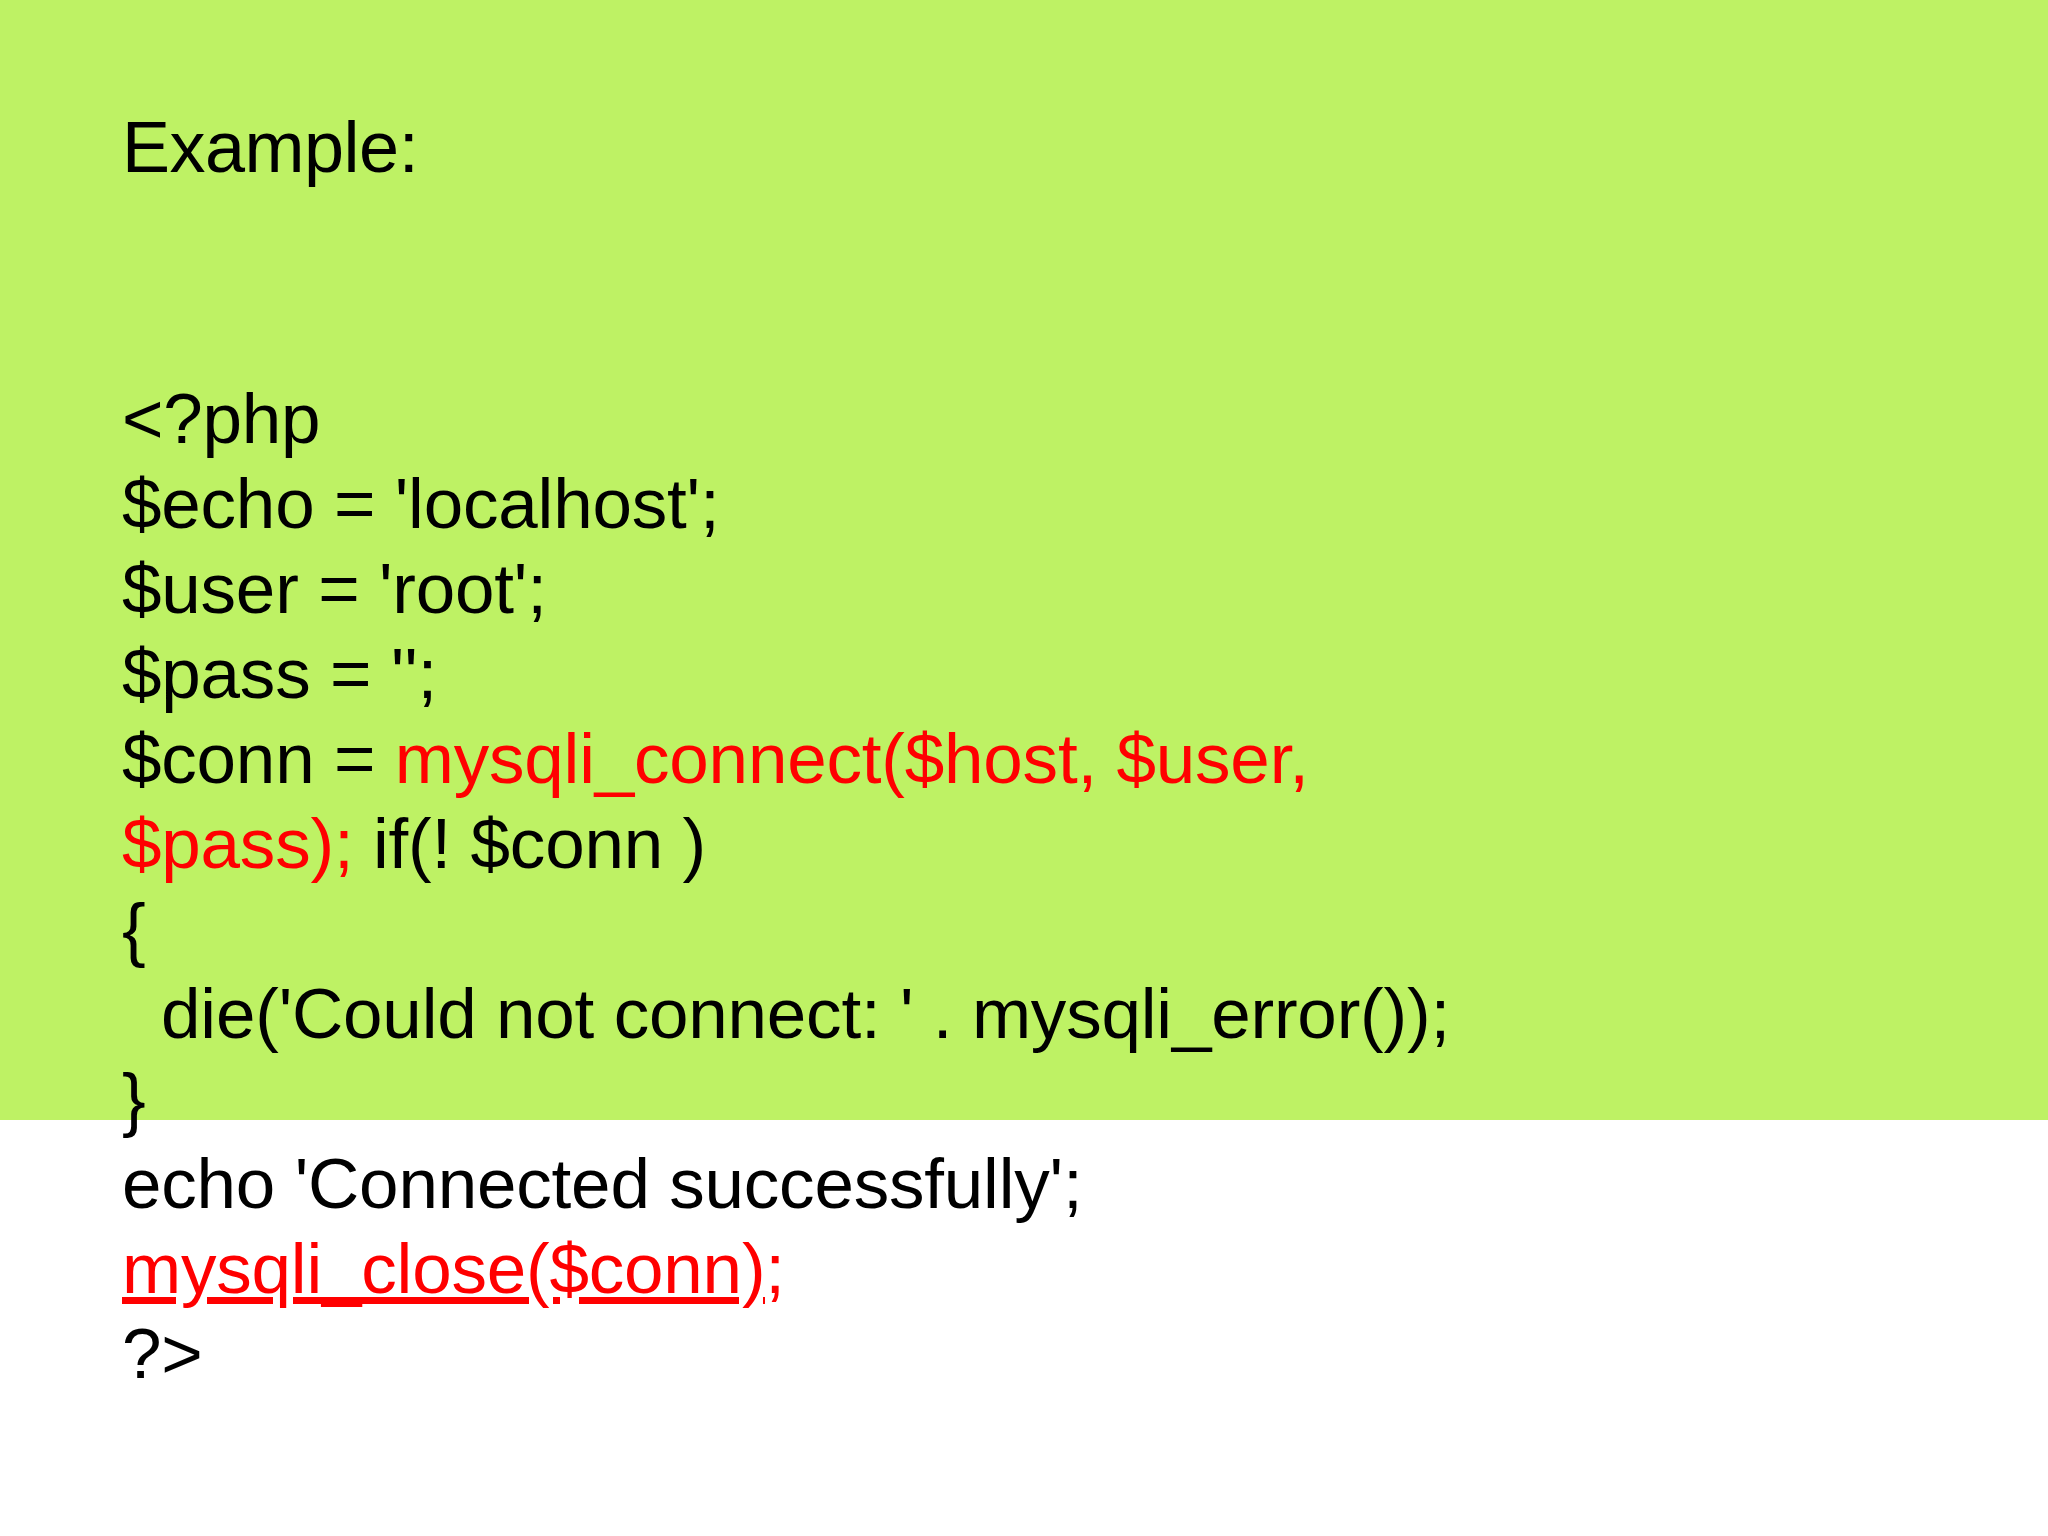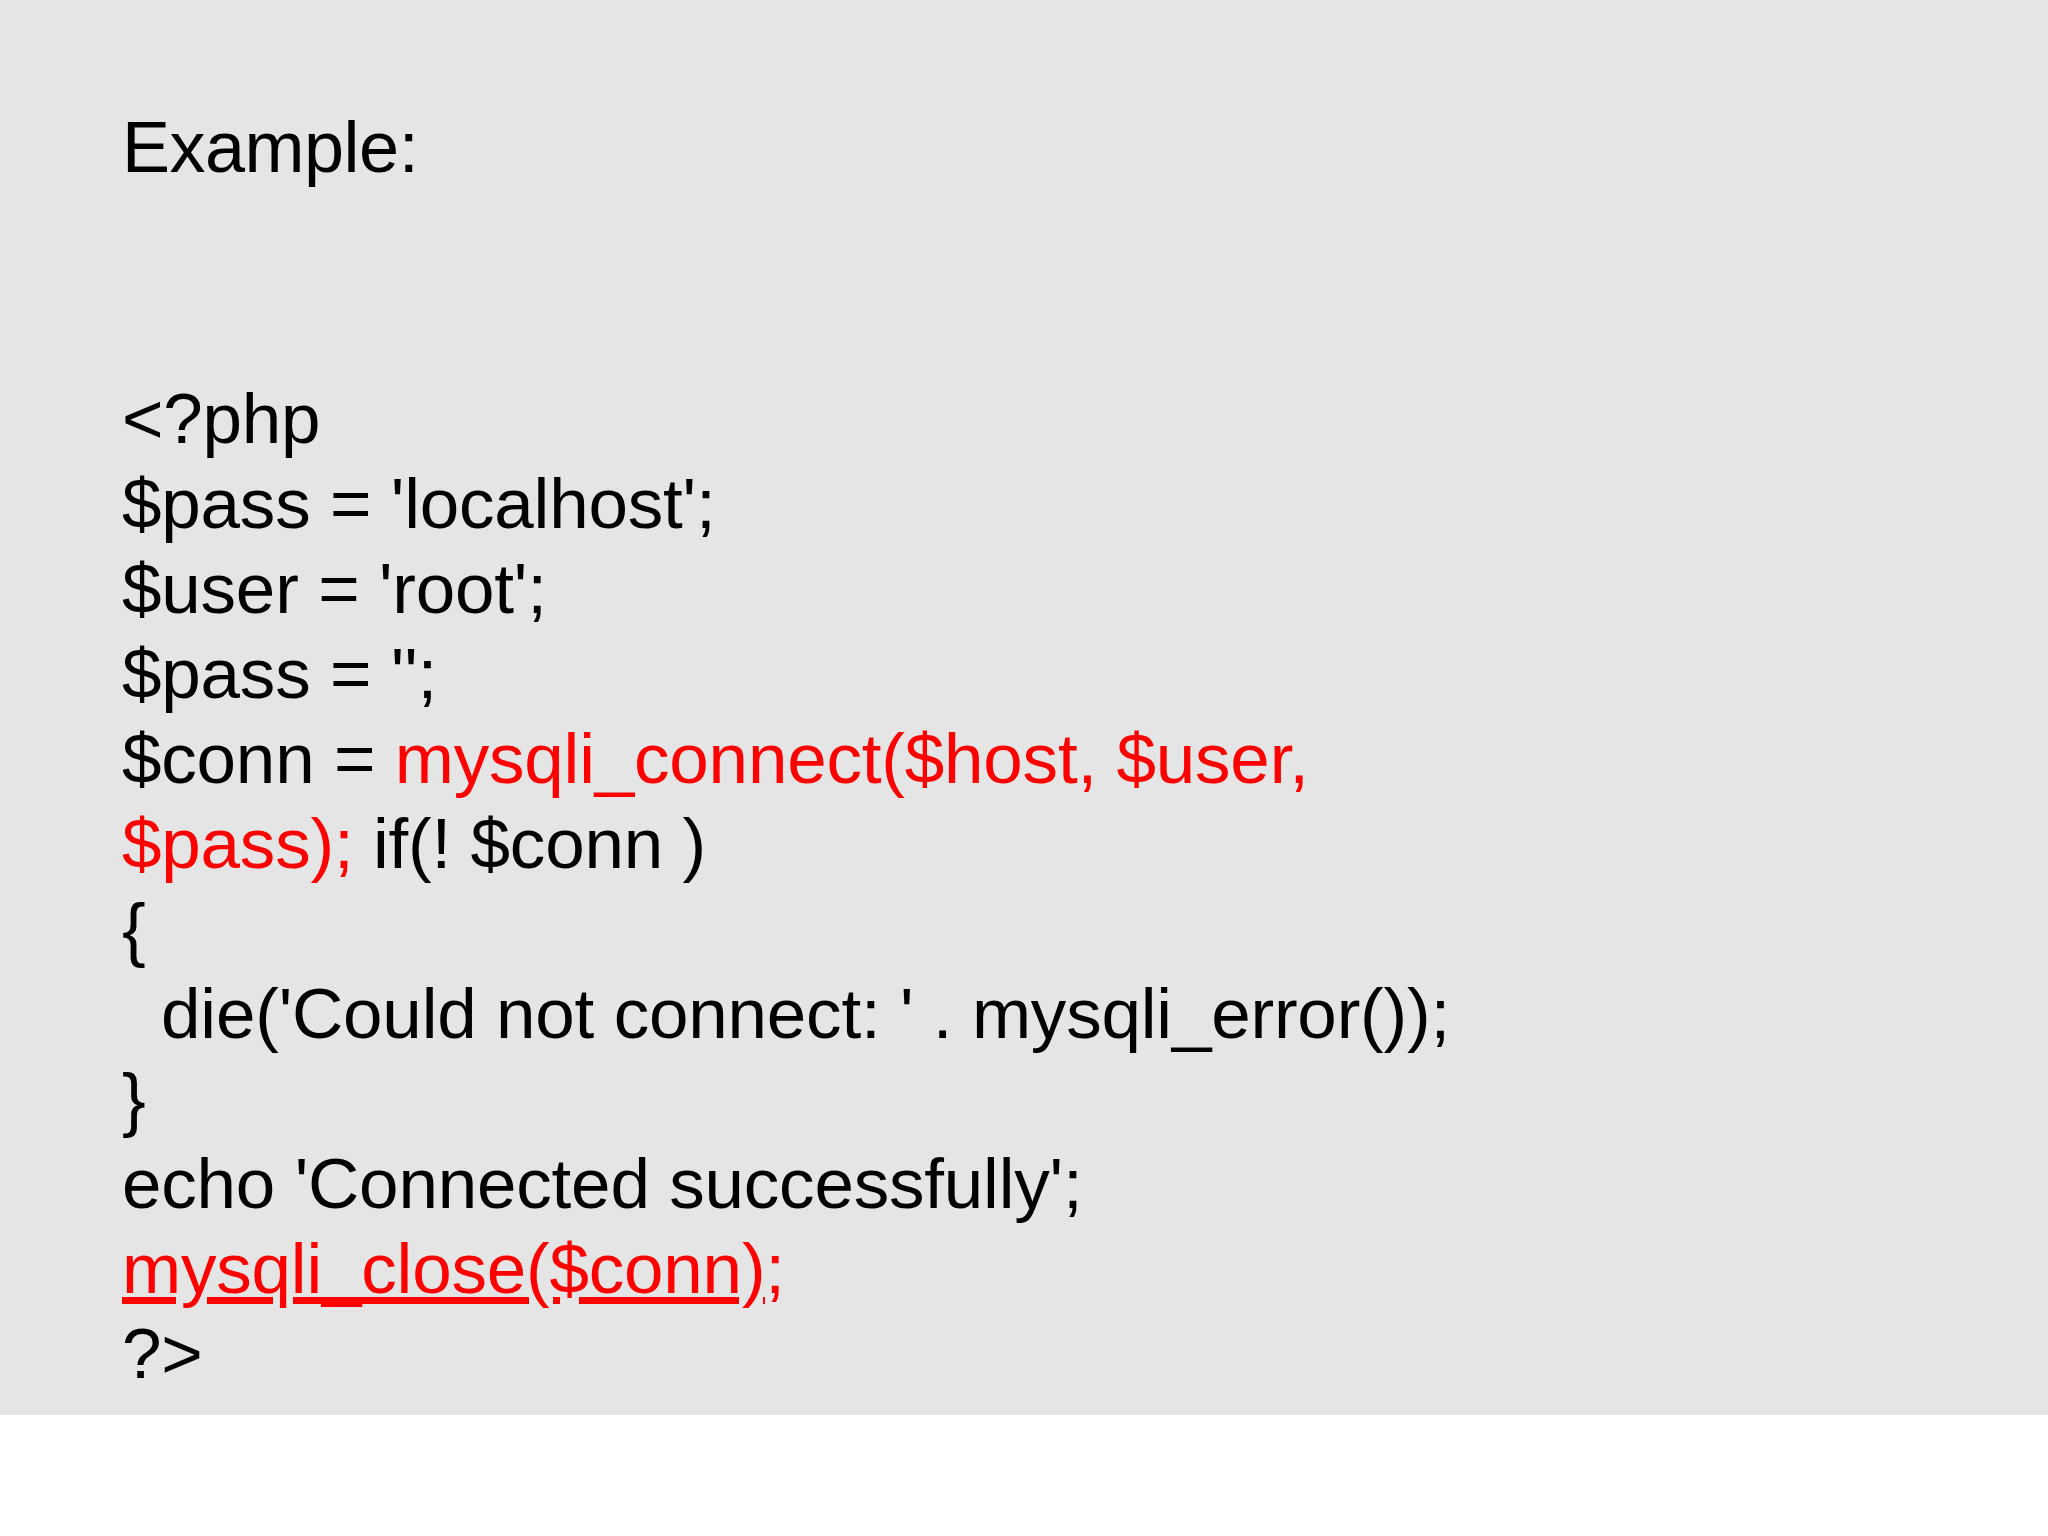--- a/index.html
+++ b/index.html
@@ -11,22 +11,22 @@
     width: 2048px;
     height: 1536px;
     overflow: hidden;
     font-family: "Liberation Sans", sans-serif;
     -webkit-font-smoothing: antialiased;
   }
 
   .slide {
     position: relative;
     width: 2048px;
-    height: 1415px;
-    background: #e5e5e5;
+    height: 1120px;
+    background: #bef264;
     box-sizing: border-box;
   }
 
   .slide-title {
     position: absolute;
     left: 122px;
     top: 104px;
     font-size: 72px;
     line-height: 86px;
     font-weight: 400;
@@ -60,21 +60,21 @@
 </style>
 </head>
 <body>
 
 <div class="slide">
 
   <div class="slide-title">Example:</div>
 
   <div class="code-block">
       <div class="code-line"><span class="seg black" style="color: rgb(0, 0, 0);">&lt;?php</span></div>
-      <div class="code-line"><span class="seg black" style="color: rgb(0, 0, 0);">$pass = 'localhost';</span></div>
+      <div class="code-line"><span class="seg black" style="color: rgb(0, 0, 0);">$echo = 'localhost';</span></div>
       <div class="code-line"><span class="seg black" style="color: rgb(0, 0, 0);">$user = 'root';</span></div>
       <div class="code-line"><span class="seg black" style="color: rgb(0, 0, 0);">$pass = '';</span></div>
       <div class="code-line"><span class="seg black" style="color: rgb(0, 0, 0);">$conn = </span><span class="seg red" style="color: rgb(255, 0, 0);">mysqli_connect($host, $user,</span></div>
       <div class="code-line"><span class="seg red" style="color: rgb(255, 0, 0);">$pass);</span><span class="seg black" style="color: rgb(0, 0, 0);"> if(! $conn )</span></div>
       <div class="code-line"><span class="seg black" style="color: rgb(0, 0, 0);">{</span></div>
       <div class="code-line"><span class="seg black" style="color: rgb(0, 0, 0);">  die('Could not connect: ' . mysqli_error());</span></div>
       <div class="code-line"><span class="seg black" style="color: rgb(0, 0, 0);">}</span></div>
       <div class="code-line"><span class="seg black" style="color: rgb(0, 0, 0);">echo 'Connected successfully';</span></div>
       <div class="code-line"><span class="seg red" style="color: rgb(255, 0, 0); text-decoration: underline;">mysqli_close($conn);</span></div>
       <div class="code-line"><span class="seg black" style="color: rgb(0, 0, 0);">?&gt;</span></div>

